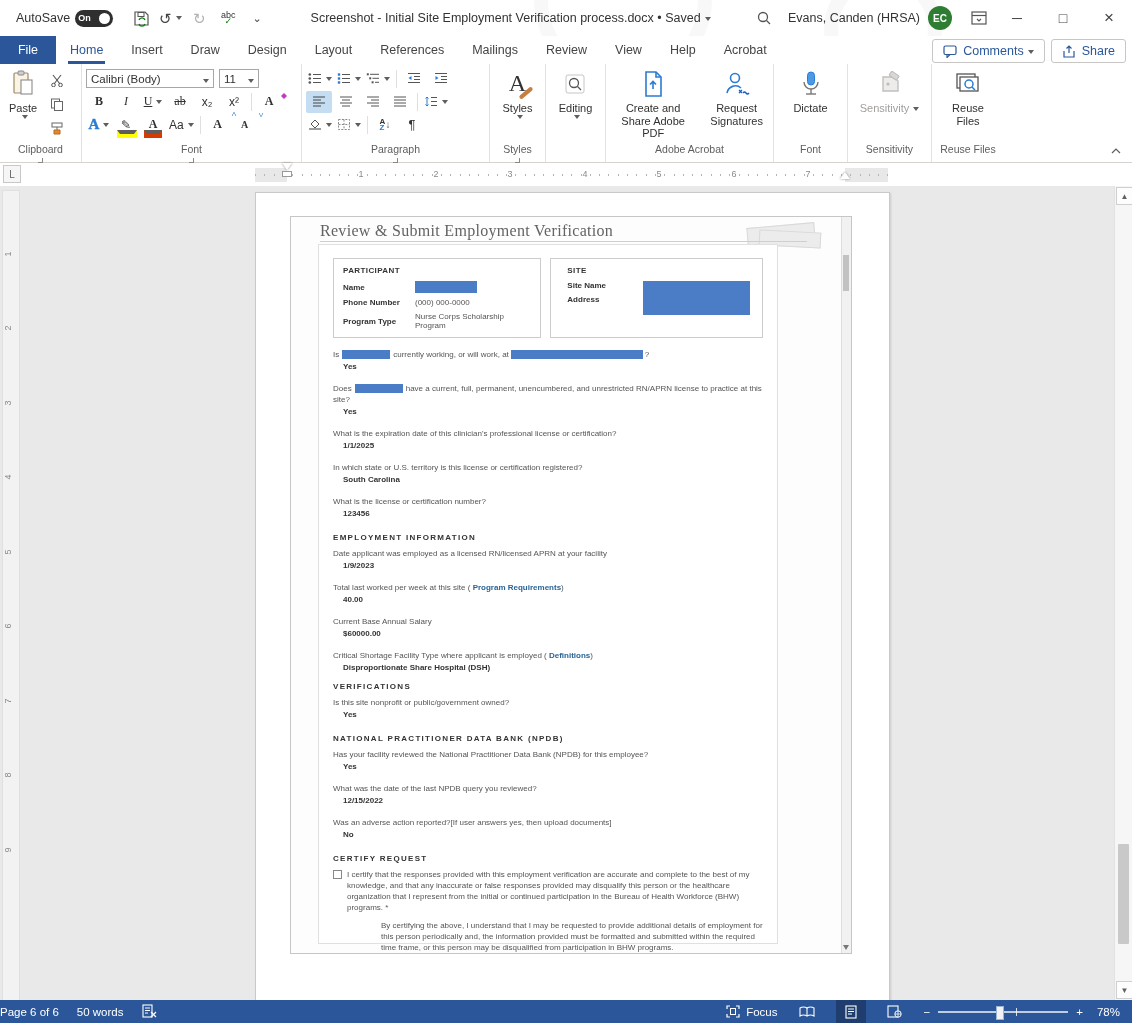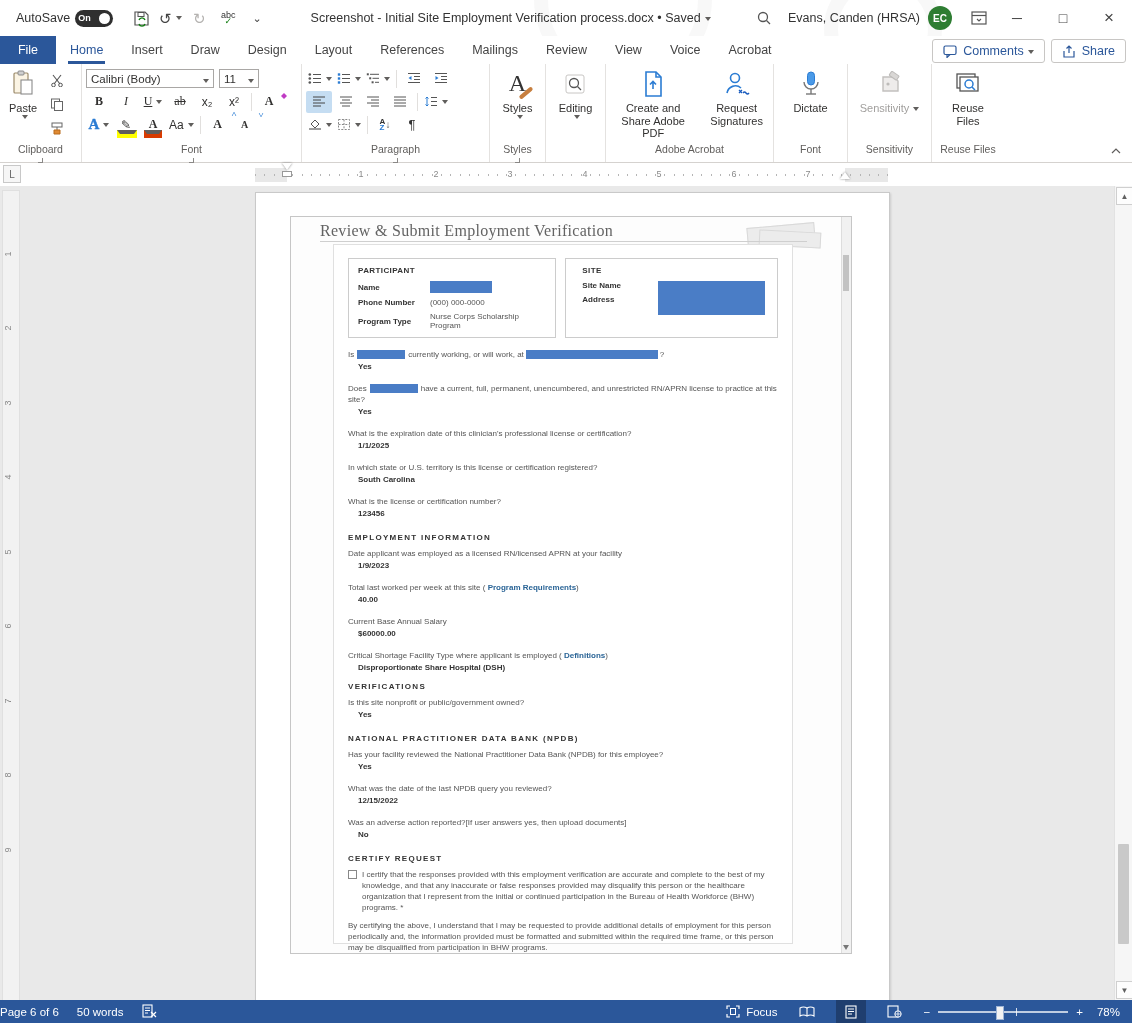--- a/index.html
+++ b/index.html
@@ -92,21 +92,21 @@
   .vscroll{position:absolute;right:0;top:0;width:17px;height:814px;background:#f6f6f6;border-left:1px solid #e2e2e2;}
   .scr-btn{position:absolute;left:1px;width:15px;height:16px;border:1px solid #cfcfcf;background:#fdfdfd;color:#606060;font-size:8px;display:flex;align-items:center;justify-content:center;}
   .scr-thumb{position:absolute;left:3px;width:11px;background:#c9c9c9;border-radius:1px;}
   
   .shot{position:absolute;left:34px;top:23px;width:562px;height:738px;background:#fdfdfd;border:1px solid #c6c6c6;box-sizing:border-box;overflow:hidden;font-family:"Liberation Sans",sans-serif;}
   .shot-title{position:absolute;left:29px;top:5px;font-family:"Liberation Serif",serif;font-size:16px;color:#636363;letter-spacing:.3px;}
   .shot-hr{position:absolute;left:29px;top:24px;width:487px;height:1px;background:#cfcfcf;}
   .deco{position:absolute;background:#ececec;border:1px solid #d9d9d9;}
   .deco1{left:456px;top:8px;width:66px;height:16px;transform:rotate(-5deg);}
   .deco2{left:468px;top:14px;width:60px;height:14px;transform:rotate(3deg);}
-  .panel{position:absolute;left:42px;top:27px;width:460px;height:700px;background:#fff;border:1px solid #e0e0e0;box-sizing:border-box;padding:13px 14px 10px 14px;display:flex;flex-direction:column;font-size:8px;color:#555;}
+  .panel{position:absolute;left:27px;top:27px;width:460px;height:700px;background:#fff;border:1px solid #e0e0e0;box-sizing:border-box;padding:13px 14px 10px 14px;display:flex;flex-direction:column;font-size:8px;color:#555;}
   .boxrow{display:flex;gap:9px;margin-bottom:11px;}
   .infobox{border:1px solid #ccc;height:80px;box-sizing:border-box;padding:7px 9px;position:relative;}
   .ib-participant{width:232px;}
   .ib-site{width:236px;padding-left:16px;}
   .ib-head{font-weight:bold;color:#333;font-size:8px;letter-spacing:.4px;margin-bottom:6px;}
   .ib-grid{display:grid;grid-template-columns:72px 1fr;row-gap:5px;align-items:center;}
   .ib-lab{font-weight:bold;color:#333;}
   .ib-val{color:#555;}
   .redact{background:#4a7dc6;display:inline-block;vertical-align:middle;}
   .r-name{width:62px;height:12px;}
@@ -114,21 +114,21 @@
   .r-q1b{width:132px;height:9px;margin:0 2px;}
   .r-q2{width:48px;height:9px;margin:0 3px;}
   .r-site{position:absolute;right:12px;top:22px;width:107px;height:34px;}
   .q{margin-bottom:11px;}
   .q-label{line-height:11px;color:#555;}
   .q-ans{margin-top:2px;margin-left:10px;font-weight:bold;color:#333;line-height:10px;}
   .sect{font-weight:bold;color:#333;letter-spacing:1.3px;font-size:8px;margin:3px 0 6px 0;}
   .flink{color:#2a6496;font-weight:bold;}
   .cert-row{display:flex;gap:5px;line-height:11px;margin-bottom:7px;color:#555;}
   .cbx{width:7px;height:7px;border:1px solid #888;background:#fff;flex:none;margin-top:1px;}
-  .ack{line-height:11px;margin-bottom:9px;color:#555;}
+  .ack{line-height:11px;margin-bottom:9px;color:#555;margin-left:48px;}
   .pw-row{display:flex;align-items:center;gap:34px;}
   .pw-input{width:62px;height:13px;border:1px solid #9a9a9a;background:#fff;box-sizing:border-box;}
   .btn-row{margin-top:auto;display:flex;justify-content:flex-end;gap:8px;padding-top:10px;}
   .shot-scroll{position:absolute;right:0;top:0;width:9px;height:100%;background:#f1f1f1;border-left:1px solid #ddd;}
   .shot-thumb{position:absolute;left:1px;top:38px;width:6px;height:36px;background:#c2c2c2;}
   .shot-sdown{position:absolute;left:1px;bottom:3px;width:0;height:0;border-left:3.5px solid transparent;border-right:3.5px solid transparent;border-top:5px solid #777;}
   
   .statusbar{position:absolute;left:0;top:1000px;width:1132px;height:23px;background:#2b579a;color:#fff;display:flex;align-items:center;font-size:11.5px;}
   .st-left{display:flex;align-items:center;gap:18px;padding-left:0;}
   .st-right{margin-left:auto;display:flex;align-items:center;gap:14px;padding-right:12px;}
@@ -241,21 +241,21 @@
     <div class="rtab">
         <span>Mailings</span>
       </div>
     <div class="rtab">
         <span>Review</span>
       </div>
     <div class="rtab">
         <span>View</span>
       </div>
     <div class="rtab">
-        <span>Voice</span>
+        <span>Help</span>
       </div>
     <div class="rtab">
         <span>Acrobat</span>
       </div>
     <div class="tab-spacer"></div>
     <div class="pillbtn">
       <svg width="14" height="13" viewBox="0 0 14 13">
         <rect x="1" y="1" width="12" height="8.5" rx="1.5" fill="none" stroke="#2b579a" stroke-width="1.2"></rect>
         <path d="M4 9.5 v3 l3-3" fill="none" stroke="#2b579a" stroke-width="1.2"></path>
       </svg>

